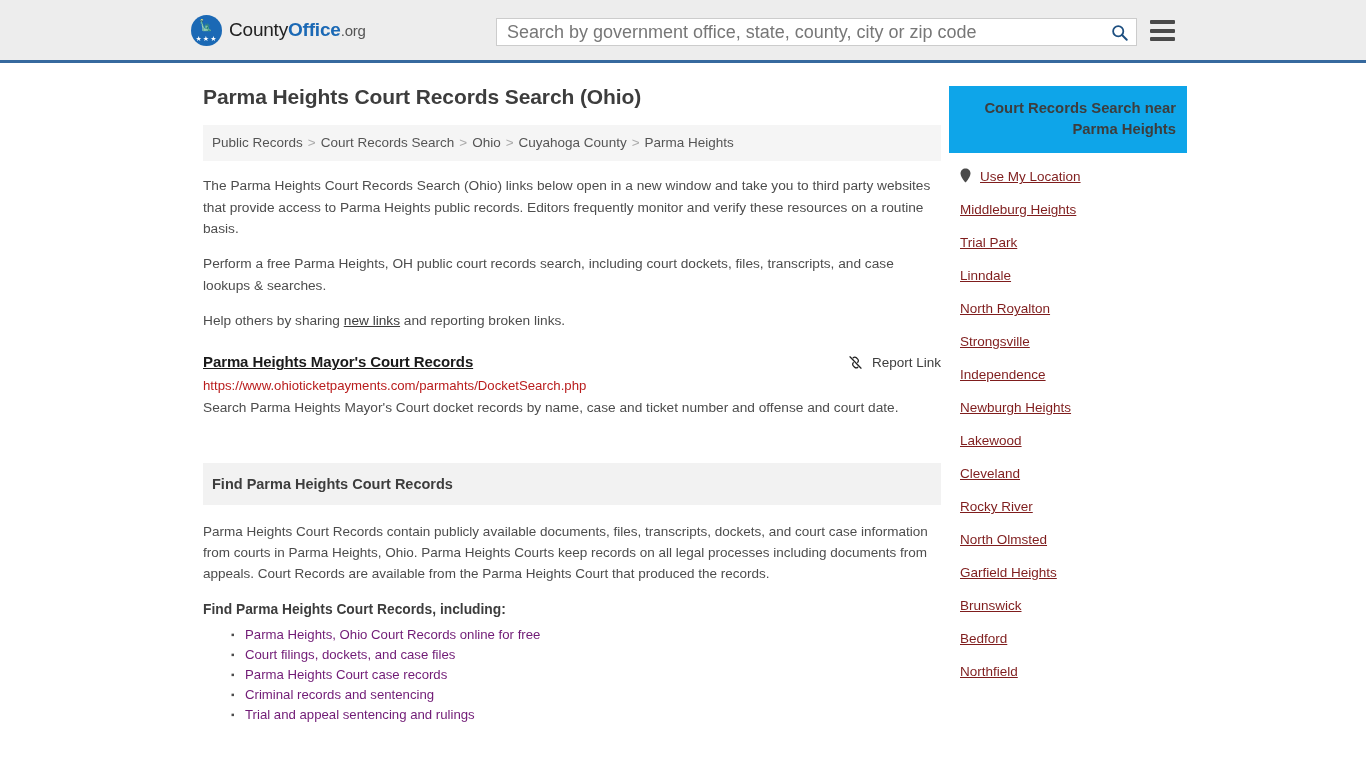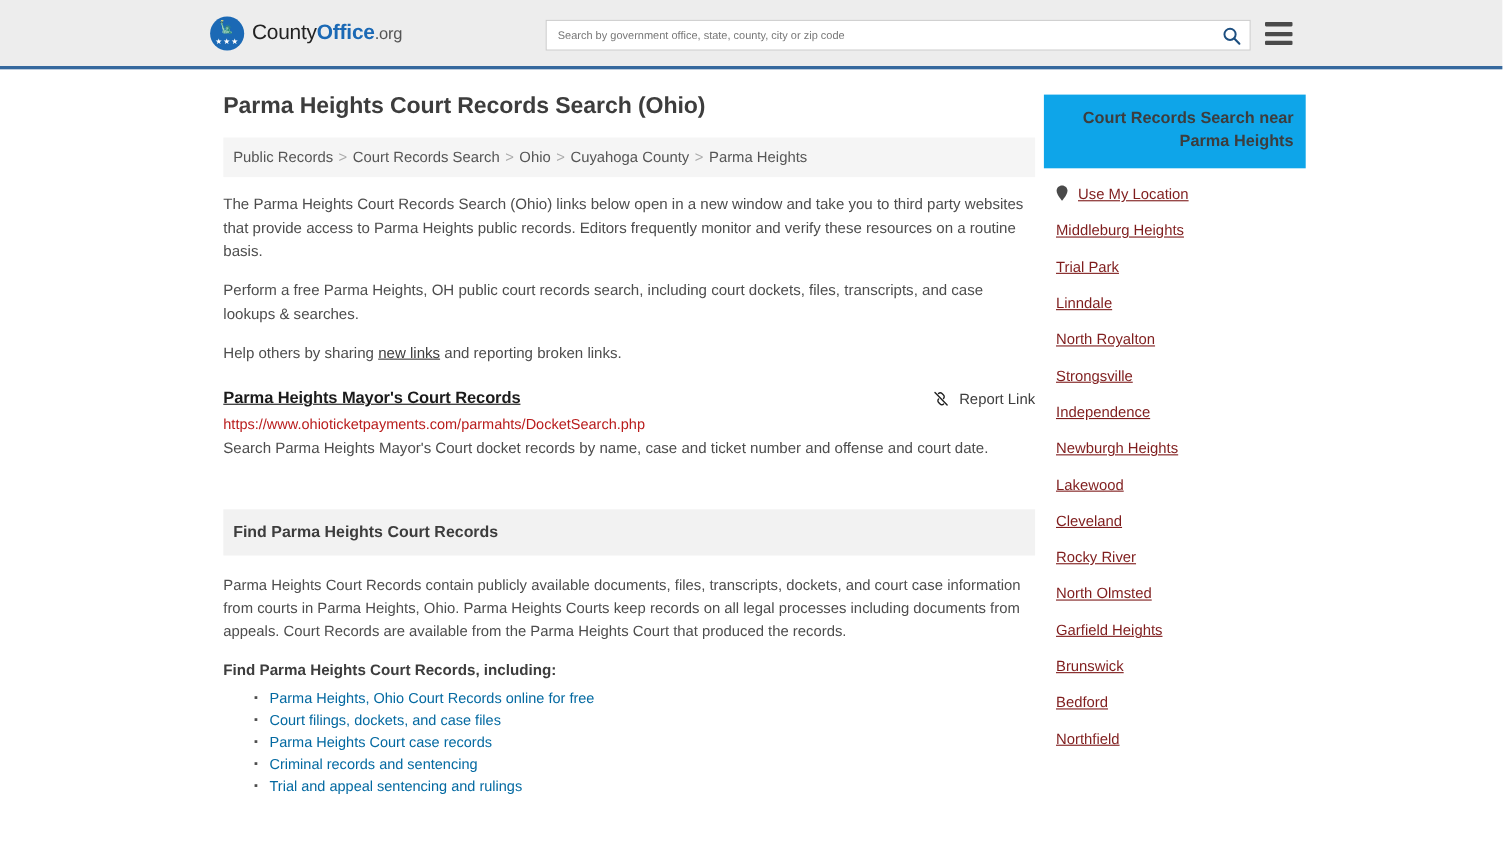--- a/index.html
+++ b/index.html
@@ -82,21 +82,21 @@
     border: 1px solid #cccccc;
     display: flex;
     align-items: center;
   }
   .search-input {
     flex: 1;
     border: none;
     outline: none;
     background: transparent;
     font-family: "Liberation Sans", sans-serif;
-    font-size: 10px;
+    font-size: 18px;
     color: #333333;
     padding: 0 10px;
     height: 100%;
   }
   .search-input::placeholder { color: #777777; }
   .search-btn {
     width: 34px;
     height: 100%;
     border: none;
     background: transparent;
@@ -237,21 +237,21 @@
     margin: 18px 0 8px 0;
   }
   ul.bullets {
     margin: 0;
     padding-left: 28px;
     list-style: none;
   }
   ul.bullets li {
     font-size: 13.2px;
     line-height: 20px;
-    color: #0369a1;
+    color: #701a75;
     position: relative;
     padding-left: 14px;
   }
   ul.bullets li::before {
     content: "\25AA";
     position: absolute;
     left: 0;
     top: 0;
     color: #4d4d4d;
     font-size: 10px;

